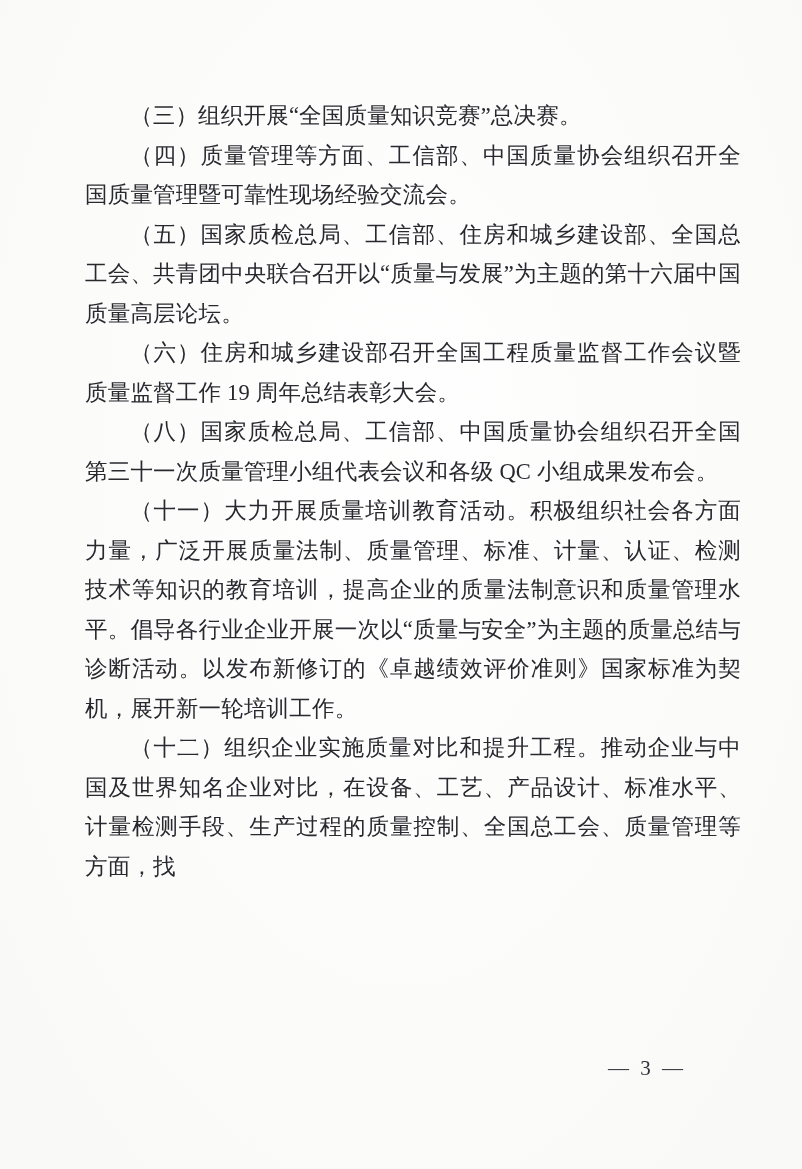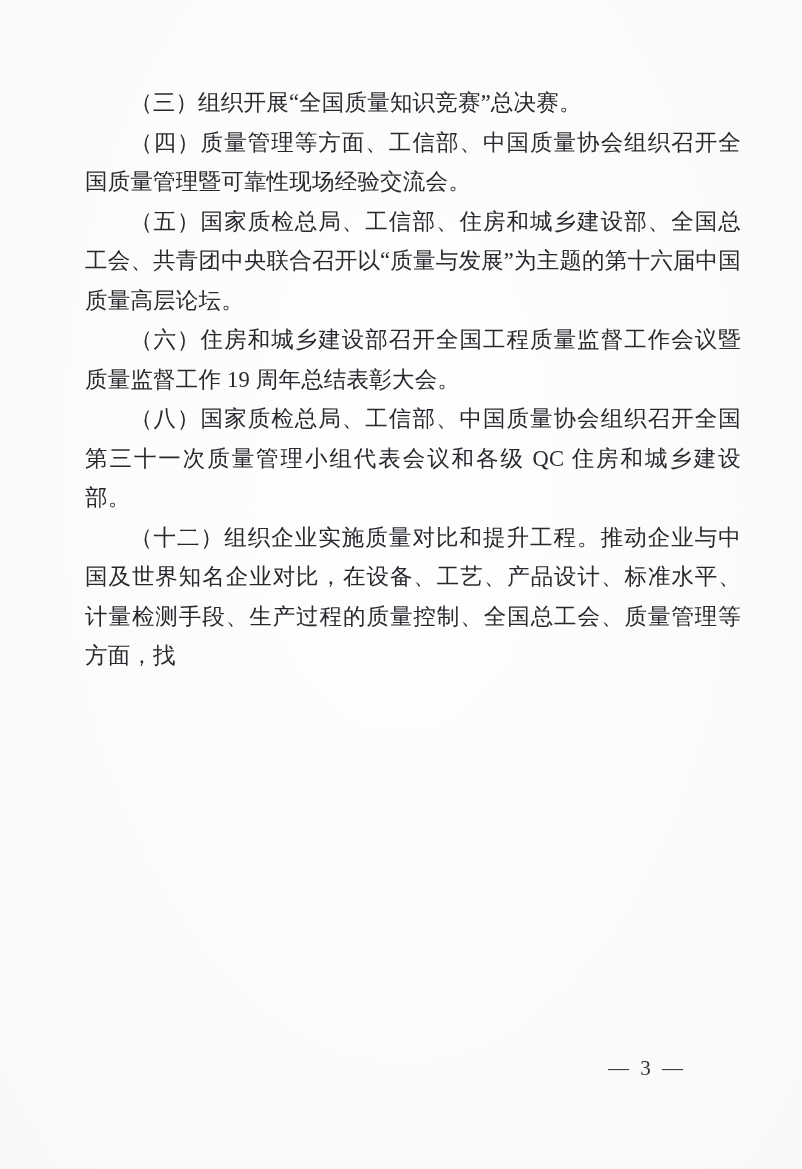--- a/index.html
+++ b/index.html
@@ -18,21 +18,21 @@
   .page {
     position: absolute;
     inset: 0;
     background:
       radial-gradient(ellipse at 50% 40%, rgba(255,255,255,0.9), rgba(244,244,242,0.35)),
       #fbfbfa;
   }
   .content {
     position: absolute;
     left: 85px;
-    top: 83px;
+    top: 96px;
     width: 656px;
   }
   p.para {
     margin: 0;
     font-size: 22.5px;
     line-height: 39.5px;
     text-align: justify;
     text-justify: inter-ideograph;
     text-indent: 2em;
     color: #28282f;
@@ -51,17 +51,18 @@
 </style>
 </head>
 <body>
 
 <div class="page">
   <div class="content">
     <p class="para">（三）组织开展“全国质量知识竞赛”总决赛。</p>
     <p class="para">（四）质量管理等方面、工信部、中国质量协会组织召开全国质量管理暨可靠性现场经验交流会。</p>
     <p class="para">（五）国家质检总局、工信部、住房和城乡建设部、全国总工会、共青团中央联合召开以“质量与发展”为主题的第十六届中国质量高层论坛。</p>
     <p class="para">（六）住房和城乡建设部召开全国工程质量监督工作会议暨质量监督工作 19 周年总结表彰大会。</p>
-    <p class="para">（八）国家质检总局、工信部、中国质量协会组织召开全国第三十一次质量管理小组代表会议和各级 QC 住房和城乡建设部。</p>
+    <p class="para">（八）国家质检总局、工信部、中国质量协会组织召开全国第三十一次质量管理小组代表会议和各级 QC 小组成果发布会。</p>
+    <p class="para">（十一）大力开展质量培训教育活动。积极组织社会各方面力量，广泛开展质量法制、质量管理、标准、计量、认证、检测技术等知识的教育培训，提高企业的质量法制意识和质量管理水平。倡导各行业企业开展一次以“质量与安全”为主题的质量总结与诊断活动。以发布新修订的《卓越绩效评价准则》国家标准为契机，展开新一轮培训工作。</p>
     <p class="para">（十二）组织企业实施质量对比和提升工程。推动企业与中国及世界知名企业对比，在设备、工艺、产品设计、标准水平、计量检测手段、生产过程的质量控制、全国总工会、质量管理等方面，找</p>
   </div>
   <div class="footer">— 3 —</div>
 </div>
 
 </body></html>

